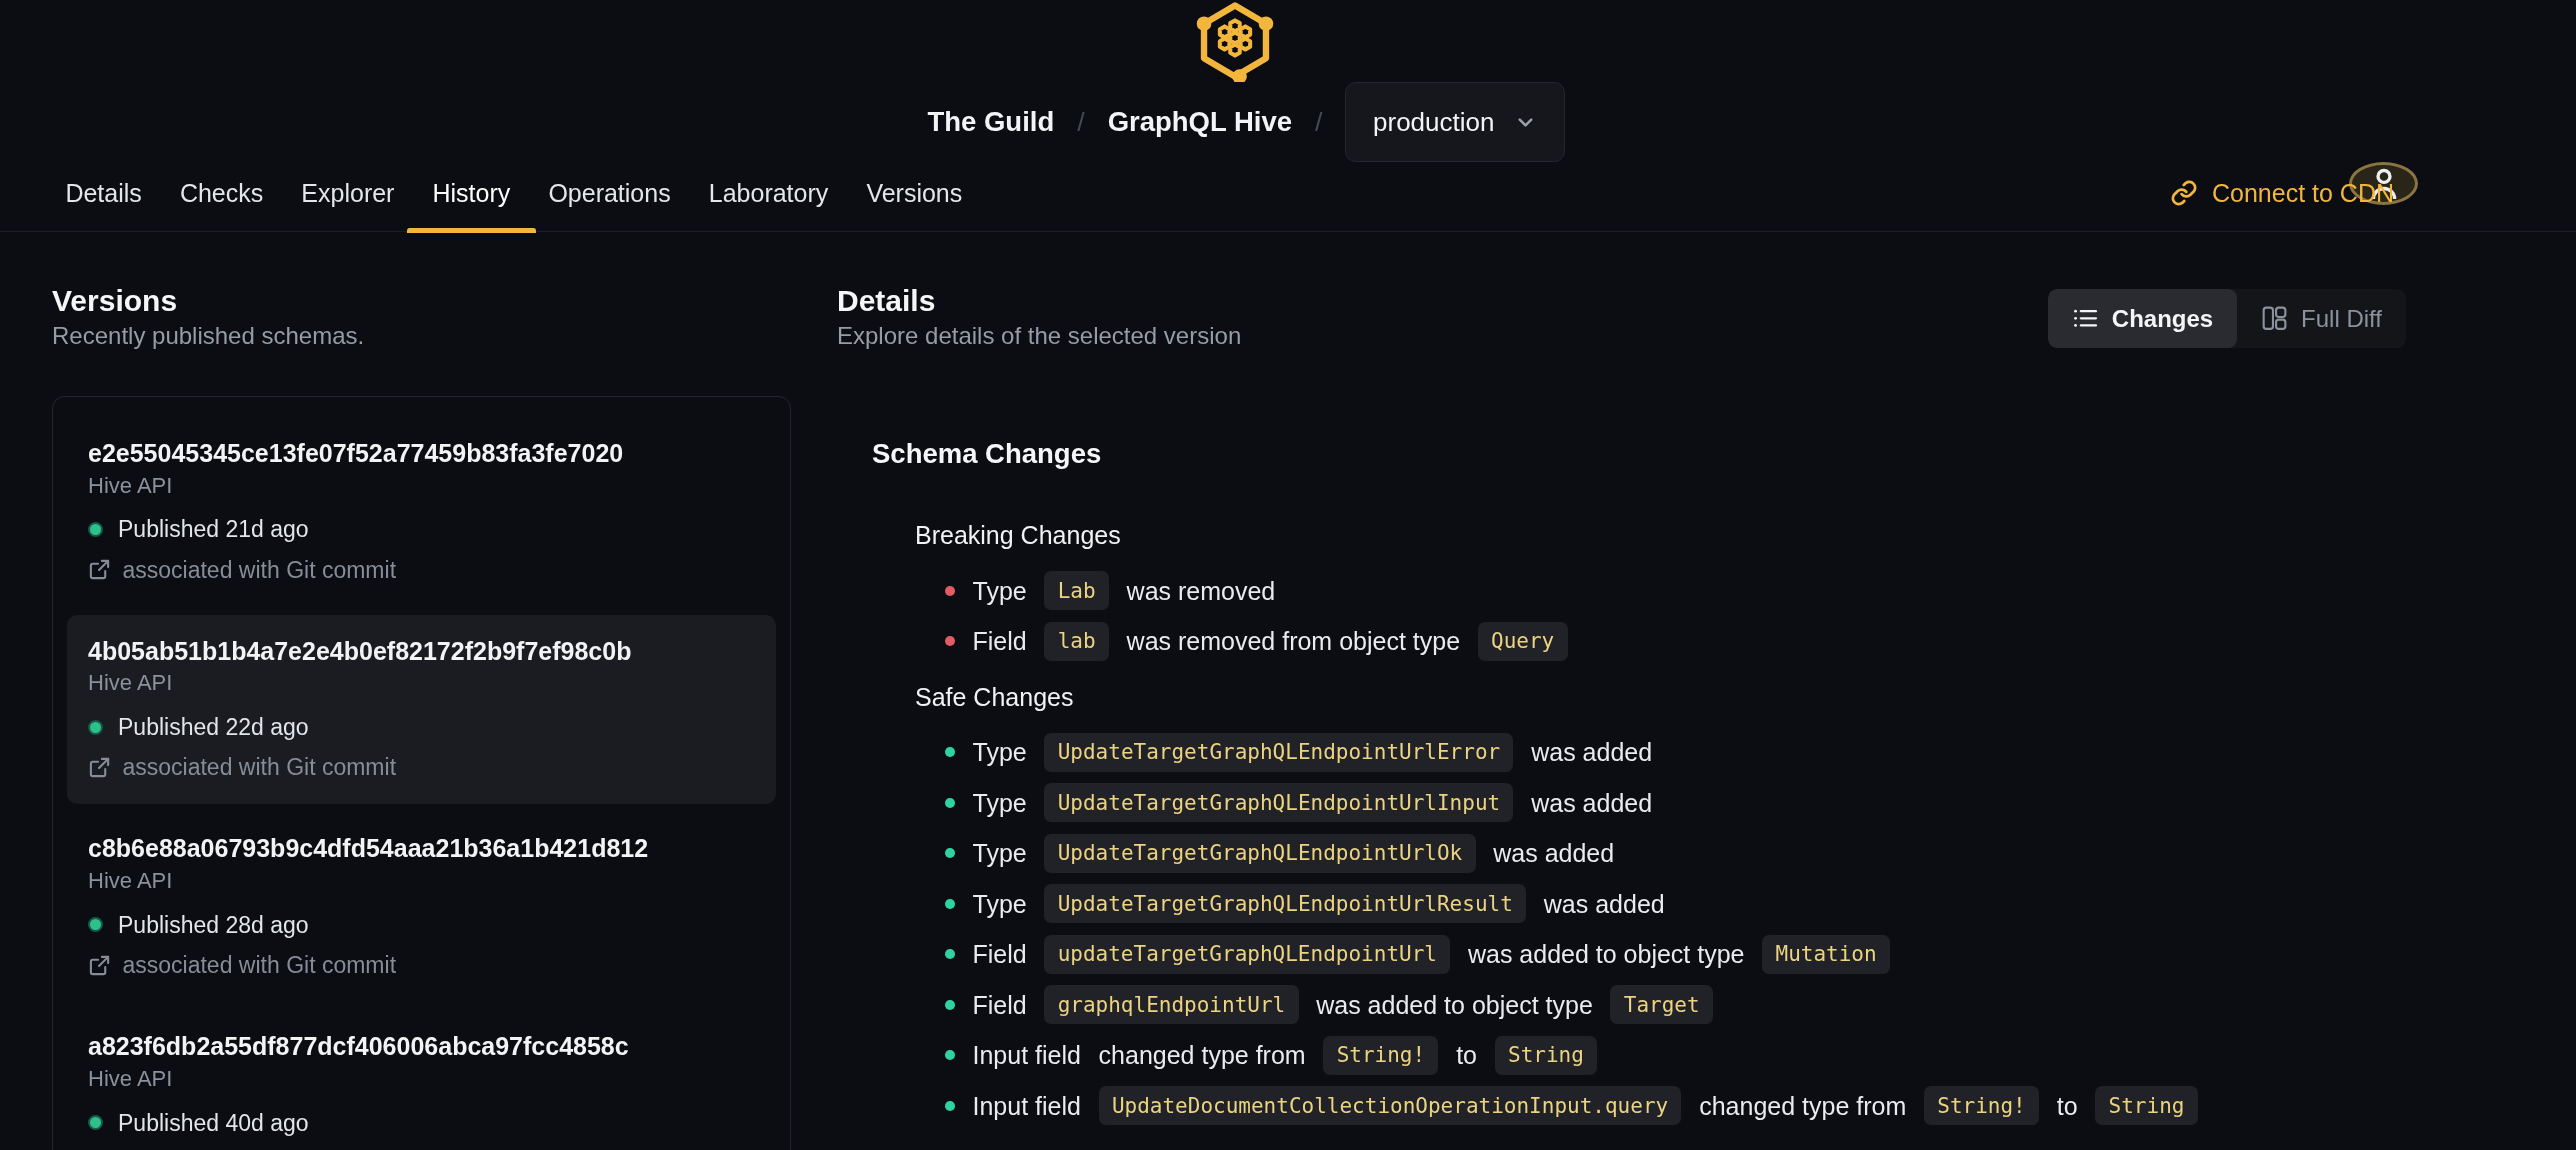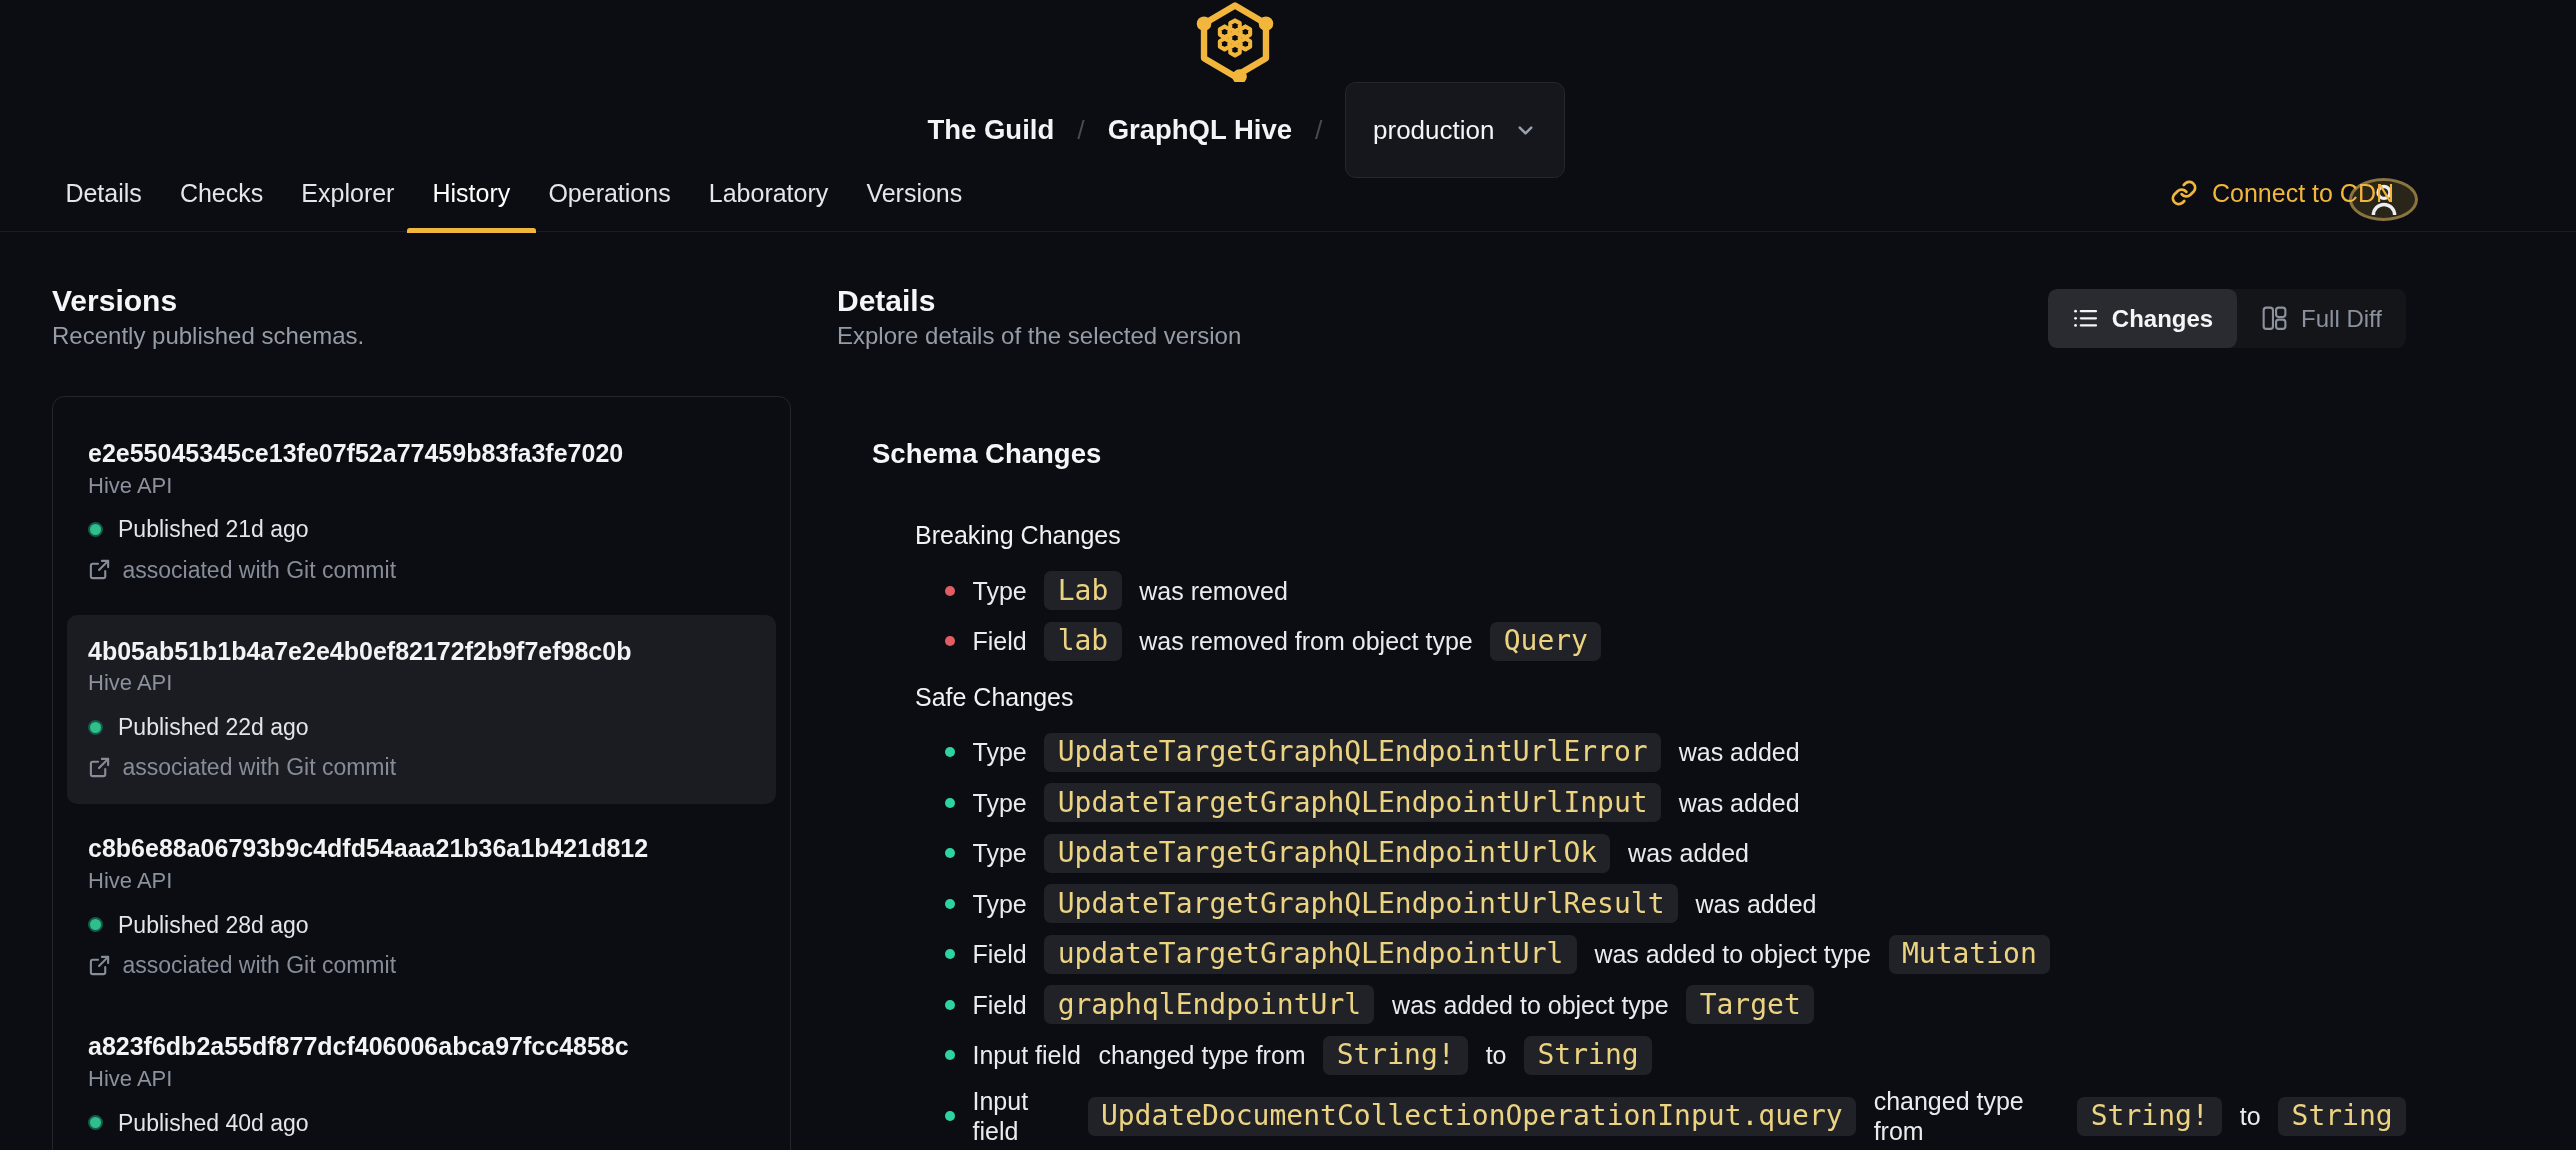--- a/index.html
+++ b/index.html
@@ -22,21 +22,21 @@
   .logo { width:82px; height:82px; flex:0 0 auto; }
   .crumbs { display:flex; align-items:center; margin-left:23px; gap:23px; }
   .crumb { font-size:27.5px; font-weight:600; color:#f2f4f6; }
   .crumb-sep { font-size:26.6px; color:#454b55; font-weight:400; }
   .target-select {
     display:flex; align-items:center; gap:19.5px;
     background:#15171c;
     border:1.8px solid #24272e;
     border-radius:10.6px;
     padding:0 26.6px;
-    height:96px;
+    height:80px;
     cursor:pointer;
   }
   .target-select .label { font-size:26px; color:#f2f4f6; }
   .chev { width:23px; height:23px; stroke:#9aa1ab; stroke-width:2.6; fill:none; stroke-linecap:round; stroke-linejoin:round; }
   .avatar {
     margin-left:auto;
     width:69px; height:69px; border-radius:50%;
     background:#2a2519;
     border:3.5px solid #8a7440;
     display:flex; align-items:center; justify-content:center;
@@ -143,21 +143,21 @@
   .cg-title.breaking-title { margin-top:49px; }
   .cg-title.safe-title { margin-top:21px; }
   .change-list { list-style:none; margin-top:21px; padding-left:30px; }
   .change-row { display:flex; align-items:center; gap:17.7px; margin-bottom:11.5px; min-height:39px; }
   .bullet { width:9.8px; height:9.8px; border-radius:50%; flex:0 0 auto; }
   .bullet.breaking { background:#e25c63; }
   .bullet.safe { background:#2dd4a0; }
   .seg-text { font-size:25px; color:#e9ebee; line-height:30px; }
   .code-chip {
     font-family:"DejaVu Sans Mono", monospace;
-    font-size:28px;
+    font-size:21px;
     color:#ecd381;
     background:#202227;
     border-radius:7px;
     padding:6.2px 13.3px;
     line-height:26.6px;
     white-space:nowrap;
   }
 </style>
 </head>
 <body>

